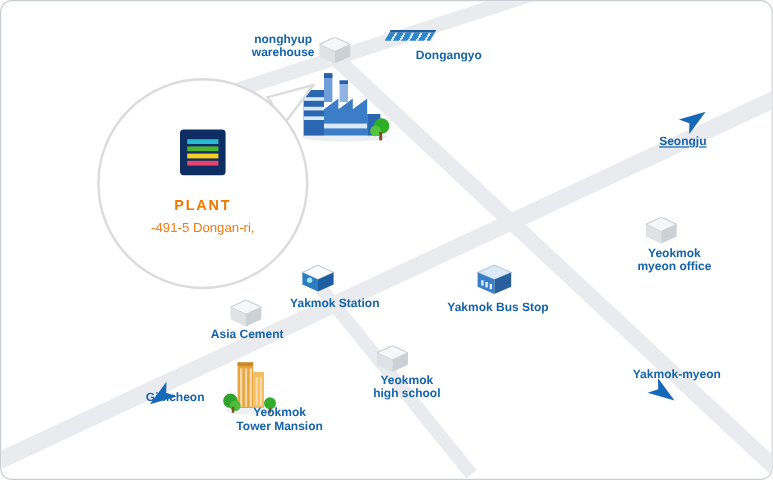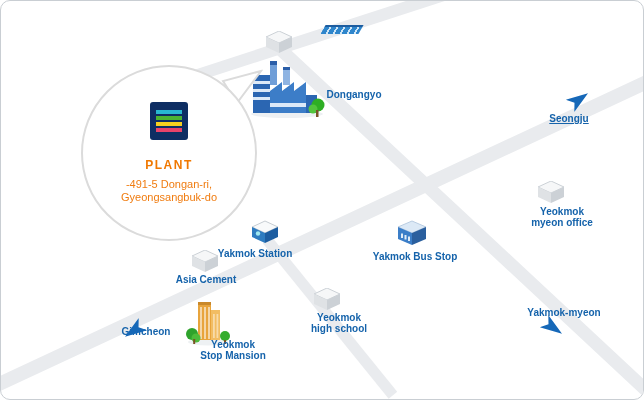--- a/index.html
+++ b/index.html
@@ -40,30 +40,34 @@
 </head>
 <body>
 
 <div id="map">
 
   <div class="road" style="left:158px;top:31px;width:305px;height:12px;transform:rotate(-18deg);"></div>
   <div class="road" style="left:-53px;top:225px;width:750px;height:14px;transform:rotate(-25deg);"></div>
   <div class="road" style="left:202px;top:212px;width:520px;height:13px;transform:rotate(43deg);"></div>
   <div class="road" style="left:229px;top:311px;width:200px;height:11px;transform:rotate(51deg);"></div>
 
+  <div class="lbl" style="left:235px;top:27px;">
+    <div>nonghyup</div>
+    <div>warehouse</div>
+  </div>
   <div class="icon" style="left:265px;top:30px;">
     <svg width="26" height="22" viewBox="0 0 26 22">
       <polygon points="13,0 26,6 13,12 0,6" fill="#f6f7f8" stroke="#ccd1d6" stroke-width="1"></polygon>
       <polygon points="0,6 13,12 13,22 0,16" fill="#dfe2e5"></polygon>
       <polygon points="26,6 13,12 13,22 26,16" fill="#ccd1d6"></polygon>
     </svg>
   </div>
 
   <div class="bridge"></div>
-  <div class="lbl" style="left:353px;top:40px;margin-top:48px;">
+  <div class="lbl" style="left:373px;top:40px;">
     <div>Dongangyo</div>
   </div>
 
   <div class="icon" style="left:244px;top:58px;">
     <svg width="80" height="60" viewBox="0 0 80 60">
       <ellipse cx="42" cy="55" rx="36" ry="4" fill="#edf0f3"></ellipse>
       <rect x="25" y="2" width="7" height="24" fill="#6f9ed8"></rect>
       <rect x="25" y="2" width="7" height="4" fill="#2a5ea8"></rect>
       <rect x="38" y="8" width="7" height="18" fill="#8fb4e2"></rect>
       <rect x="38" y="8" width="7" height="3" fill="#2a5ea8"></rect>
@@ -88,21 +92,20 @@
   <div class="bubble">
     <div class="logo">
       <i class="s1"></i>
         <i class="s2"></i>
         <i class="s3"></i>
         <i class="s4"></i>
     </div>
     <div class="brand">PLANT</div>
     <div class="addr">
       <div>-491-5 Dongan-ri,</div>
-      <div>Gyeongsangbuk-do</div>
     </div>
   </div>
 
   <div class="arrow" style="left:567px;top:91px;transform:rotate(-35deg);">
     <svg width="22" height="15" viewBox="0 0 22 15">
         <polygon points="0,0 22,7.5 0,15 5.5,7.5" fill="#1668b8"></polygon>
       </svg>
   </div>
   <div class="lbl" style="left:568px;top:112px;text-decoration:underline;">
     <div>Seongju</div>
@@ -121,21 +124,21 @@
   </div>
 
   <div class="icon" style="left:250px;top:219px;">
     <svg width="28" height="24" viewBox="0 0 28 24">
       <polygon points="14,1 27,7 14,13 1,7" fill="#f8fafb" stroke="#c6cdd3" stroke-width="1"></polygon>
       <polygon points="1,7 14,13 14,23 1,17" fill="#2e7cc0"></polygon>
       <polygon points="27,7 14,13 14,23 27,17" fill="#1d5da0"></polygon>
       <circle cx="7" cy="13.5" r="2.2" fill="#9fe8f0"></circle>
     </svg>
   </div>
-  <div class="lbl" style="left:254px;top:247px;">
+  <div class="lbl" style="left:278px;top:247px;">
     <div>Yakmok Station</div>
   </div>
 
   <div class="icon" style="left:396px;top:219px;">
     <svg width="30" height="26" viewBox="0 0 30 26">
       <polygon points="15,1 29,7 15,13 1,7" fill="#dce9f6" stroke="#b9cde2" stroke-width="1"></polygon>
       <polygon points="1,7 15,13 15,25 1,19" fill="#3b7ec8"></polygon>
       <polygon points="29,7 15,13 15,25 29,19" fill="#2a5f9e"></polygon>
       <rect x="4" y="13.5" width="2" height="4.5" fill="#ffffff" opacity="0.85"></rect>
       <rect x="7.5" y="15" width="2" height="4.5" fill="#ffffff" opacity="0.85"></rect>
@@ -179,21 +182,21 @@
       <rect x="31.5" y="16" width="1.8" height="24" fill="#ffffff" opacity="0.45"></rect>
       <circle cx="7" cy="36" r="6" fill="#2fa32c"></circle>
       <circle cx="11" cy="40" r="4.5" fill="#4dbc3a"></circle>
       <rect x="8.2" y="41" width="2" height="5" fill="#7a5226"></rect>
       <circle cx="40" cy="38" r="5" fill="#35ad2f"></circle>
       <rect x="39" y="42" width="2" height="4" fill="#7a5226"></rect>
     </svg>
   </div>
   <div class="lbl" style="left:232px;top:338px;">
     <div>Yeokmok</div>
-    <div>Stop Mansion</div>
+    <div>Tower Mansion</div>
   </div>
 
   <div class="icon" style="left:313px;top:287px;">
     <svg width="26" height="22" viewBox="0 0 26 22">
       <polygon points="13,0 26,6 13,12 0,6" fill="#f6f7f8" stroke="#ccd1d6" stroke-width="1"></polygon>
       <polygon points="0,6 13,12 13,22 0,16" fill="#dfe2e5"></polygon>
       <polygon points="26,6 13,12 13,22 26,16" fill="#ccd1d6"></polygon>
     </svg>
   </div>
   <div class="lbl" style="left:338px;top:311px;">

